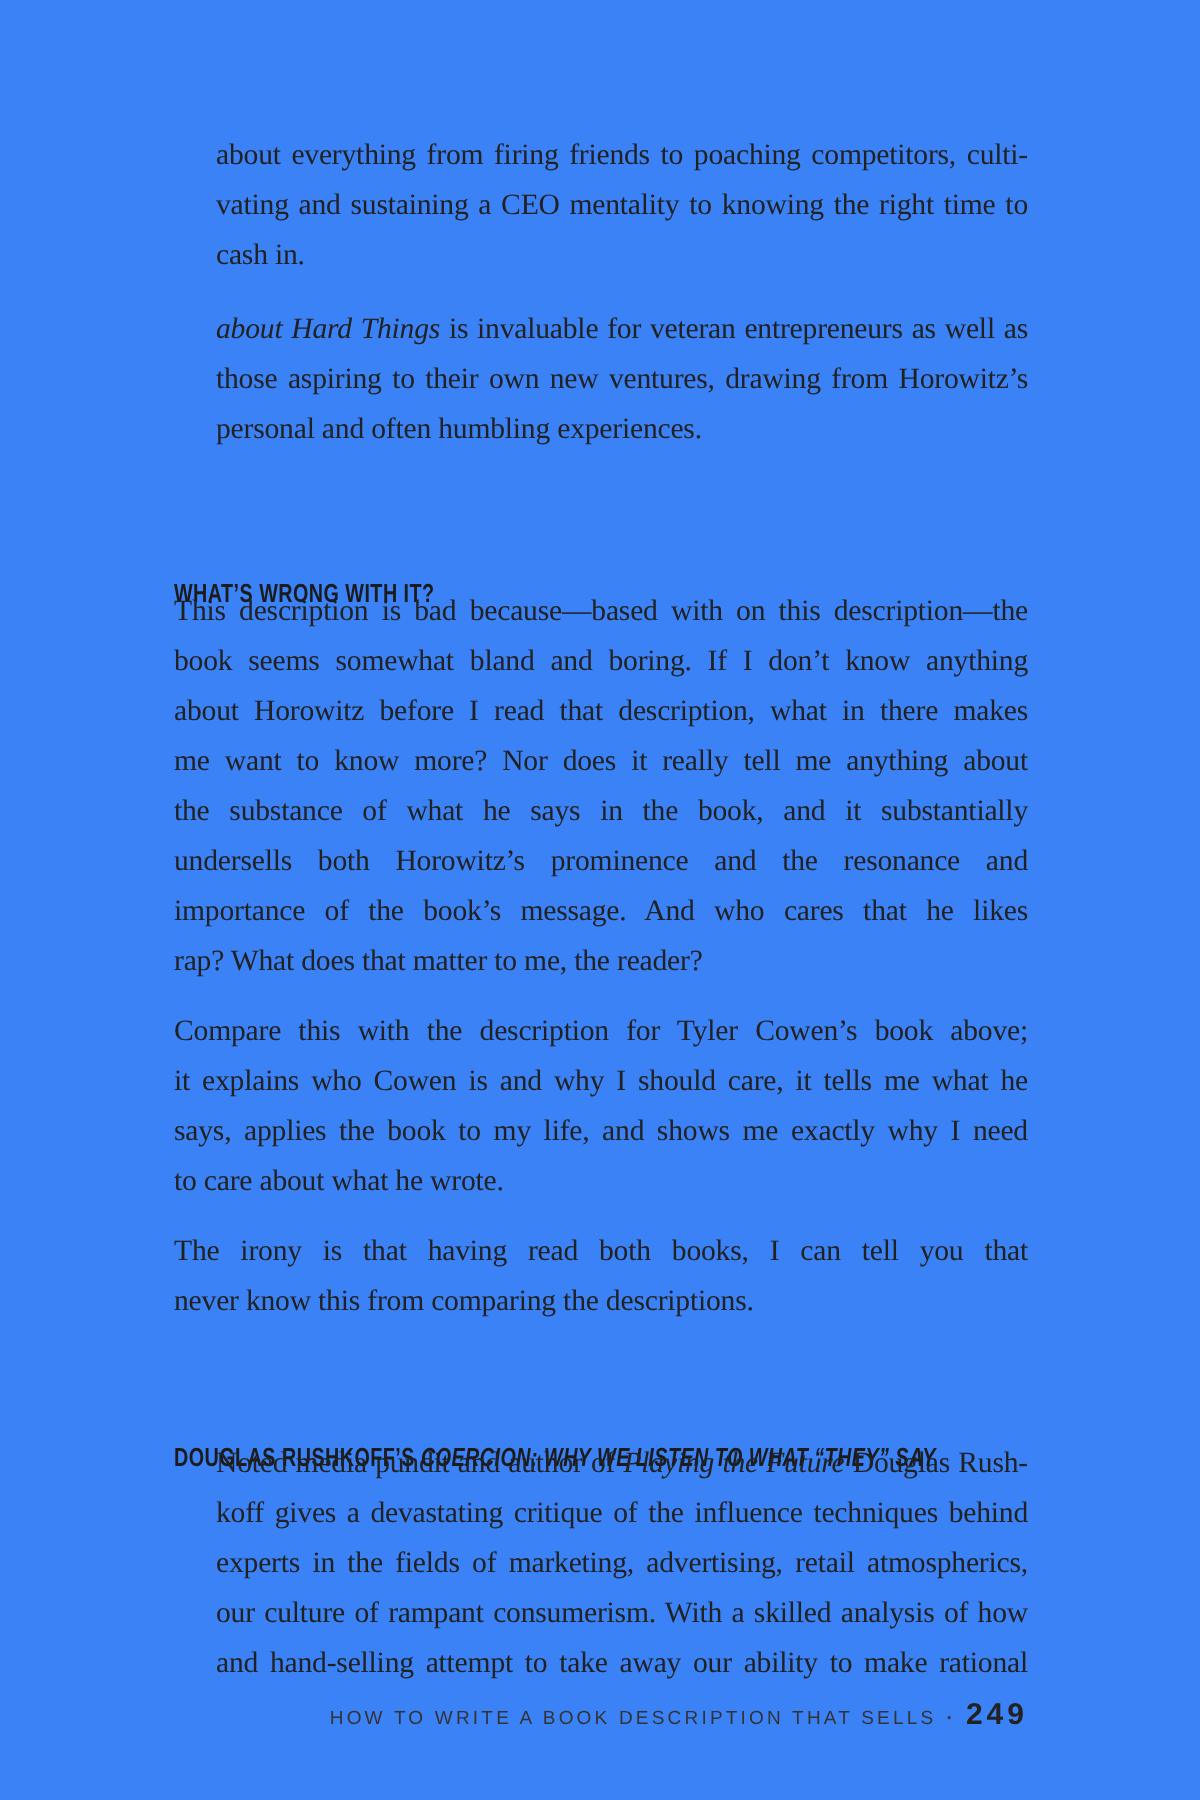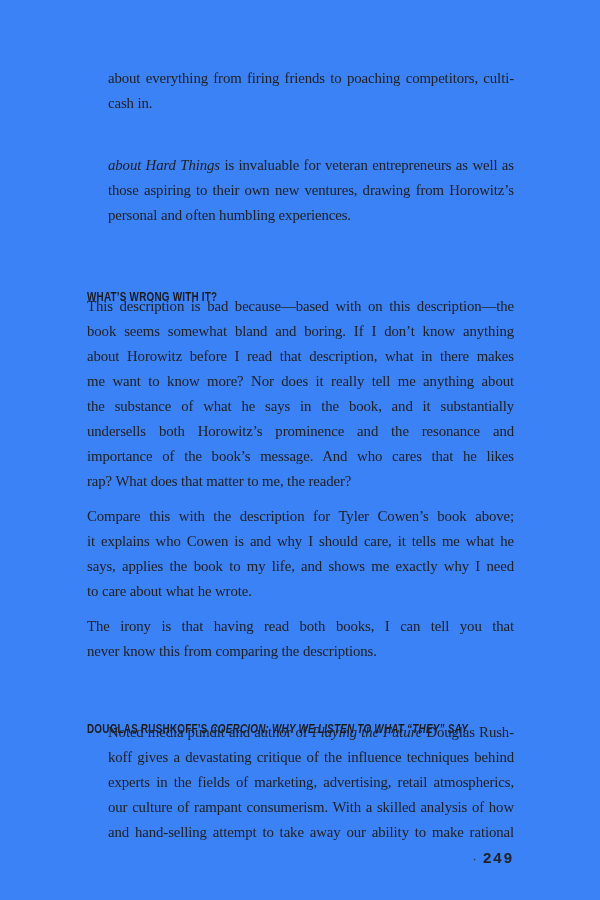--- a/index.html
+++ b/index.html
@@ -55,20 +55,21 @@
   .footer .sep{margin:0 5px;font-weight:700;}
   .footer .pagenum{font-size:15px;font-weight:700;letter-spacing:2px;color:#222;}
 </style>
 </head>
 <body>
 
 <div class="page">
 
   <section class="block quote pos-q1">
       <div class="line"><span>about everything from firing friends to poaching competitors, culti-</span></div>
+      <div class="line"><span>vating and sustaining a CEO mentality to knowing the right time to</span></div>
       <div class="line last"><span>cash in.</span></div>
     </section>
 
   <section class="block quote pos-q2">
       <div class="line"><em>about Hard Things</em><span> is invaluable for veteran entrepreneurs as well as</span></div>
       <div class="line"><span>those aspiring to their own new ventures, drawing from Horowitz’s</span></div>
       <div class="line last"><span>personal and often humbling experiences.</span></div>
     </section>
 
   <h2 class="block heading pos-h1">
@@ -104,17 +105,18 @@
 
   <section class="block quote pos-q3">
       <div class="line"><span>Noted media pundit and author of </span><em>Playing the Future</em><span> Douglas Rush-</span></div>
       <div class="line"><span>koff gives a devastating critique of the influence techniques behind</span></div>
       <div class="line"><span>experts in the fields of marketing, advertising, retail atmospherics,</span></div>
       <div class="line"><span>our culture of rampant consumerism. With a skilled analysis of how</span></div>
       <div class="line"><span>and hand-selling attempt to take away our ability to make rational</span></div>
     </section>
 
   <footer class="footer">
+    <span>HOW TO WRITE A BOOK DESCRIPTION THAT SELLS</span>
     <span class="sep">·</span>
     <span class="pagenum">249</span>
   </footer>
 
 </div>
 
 </body></html>

